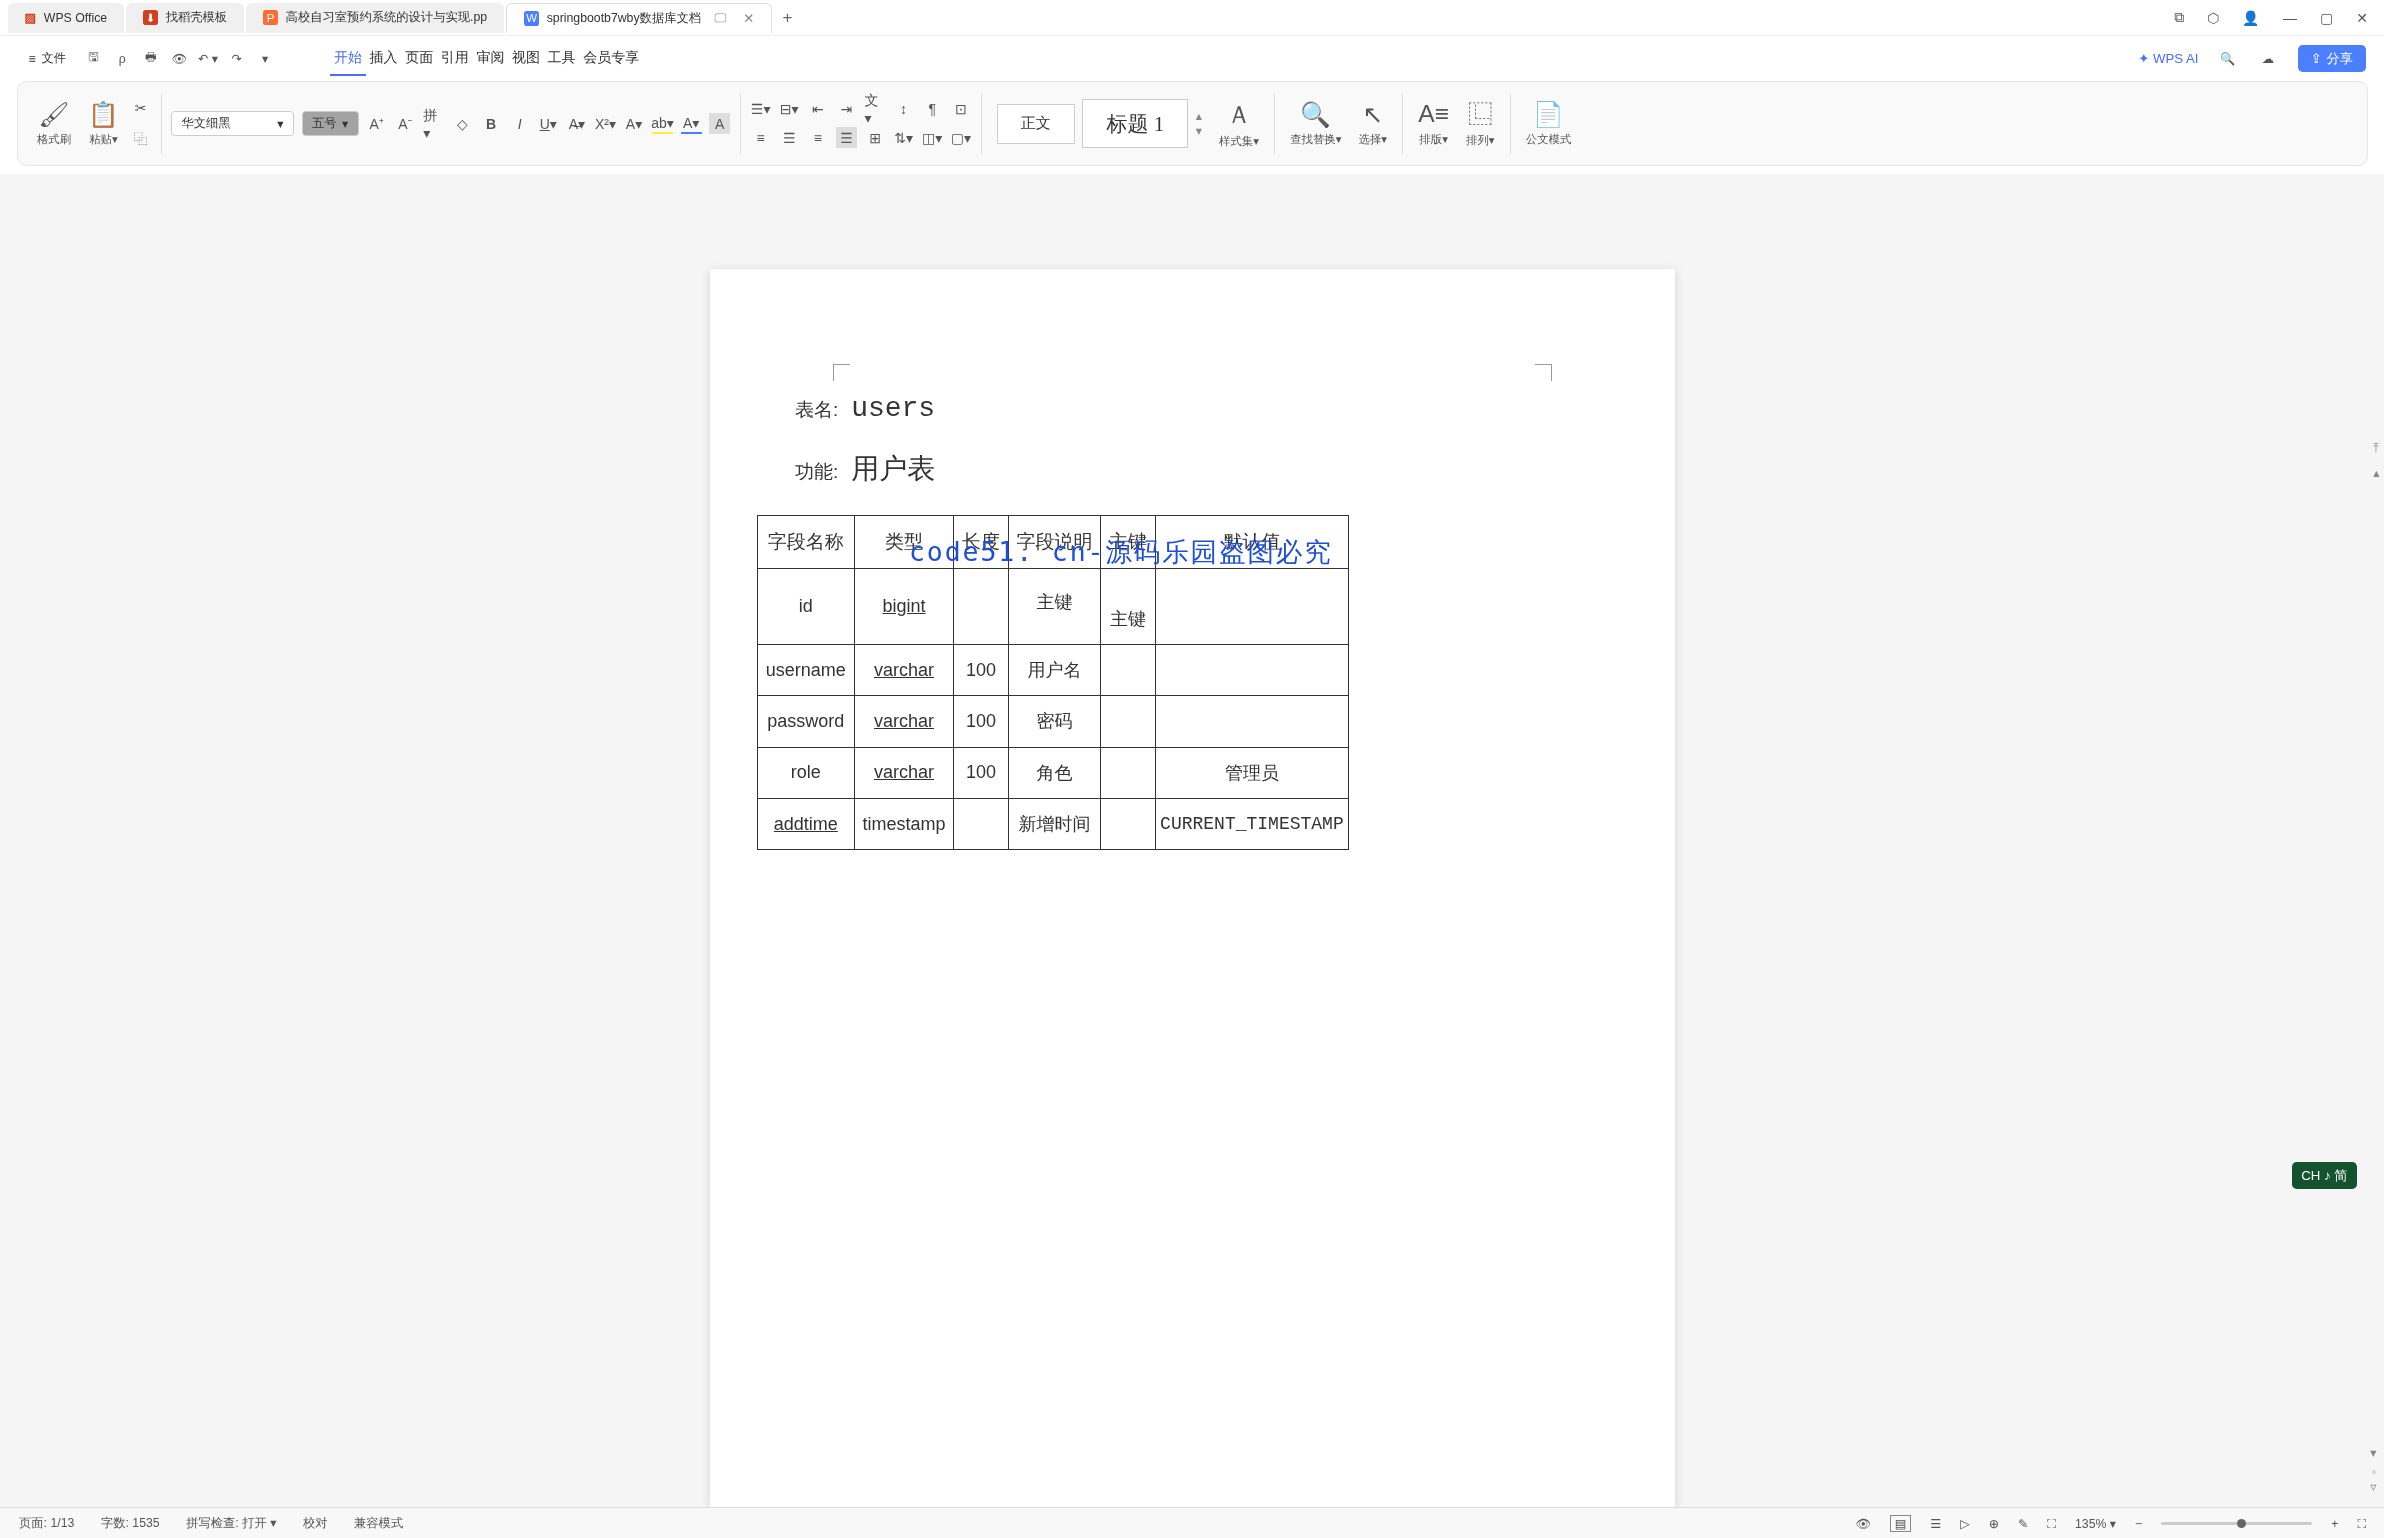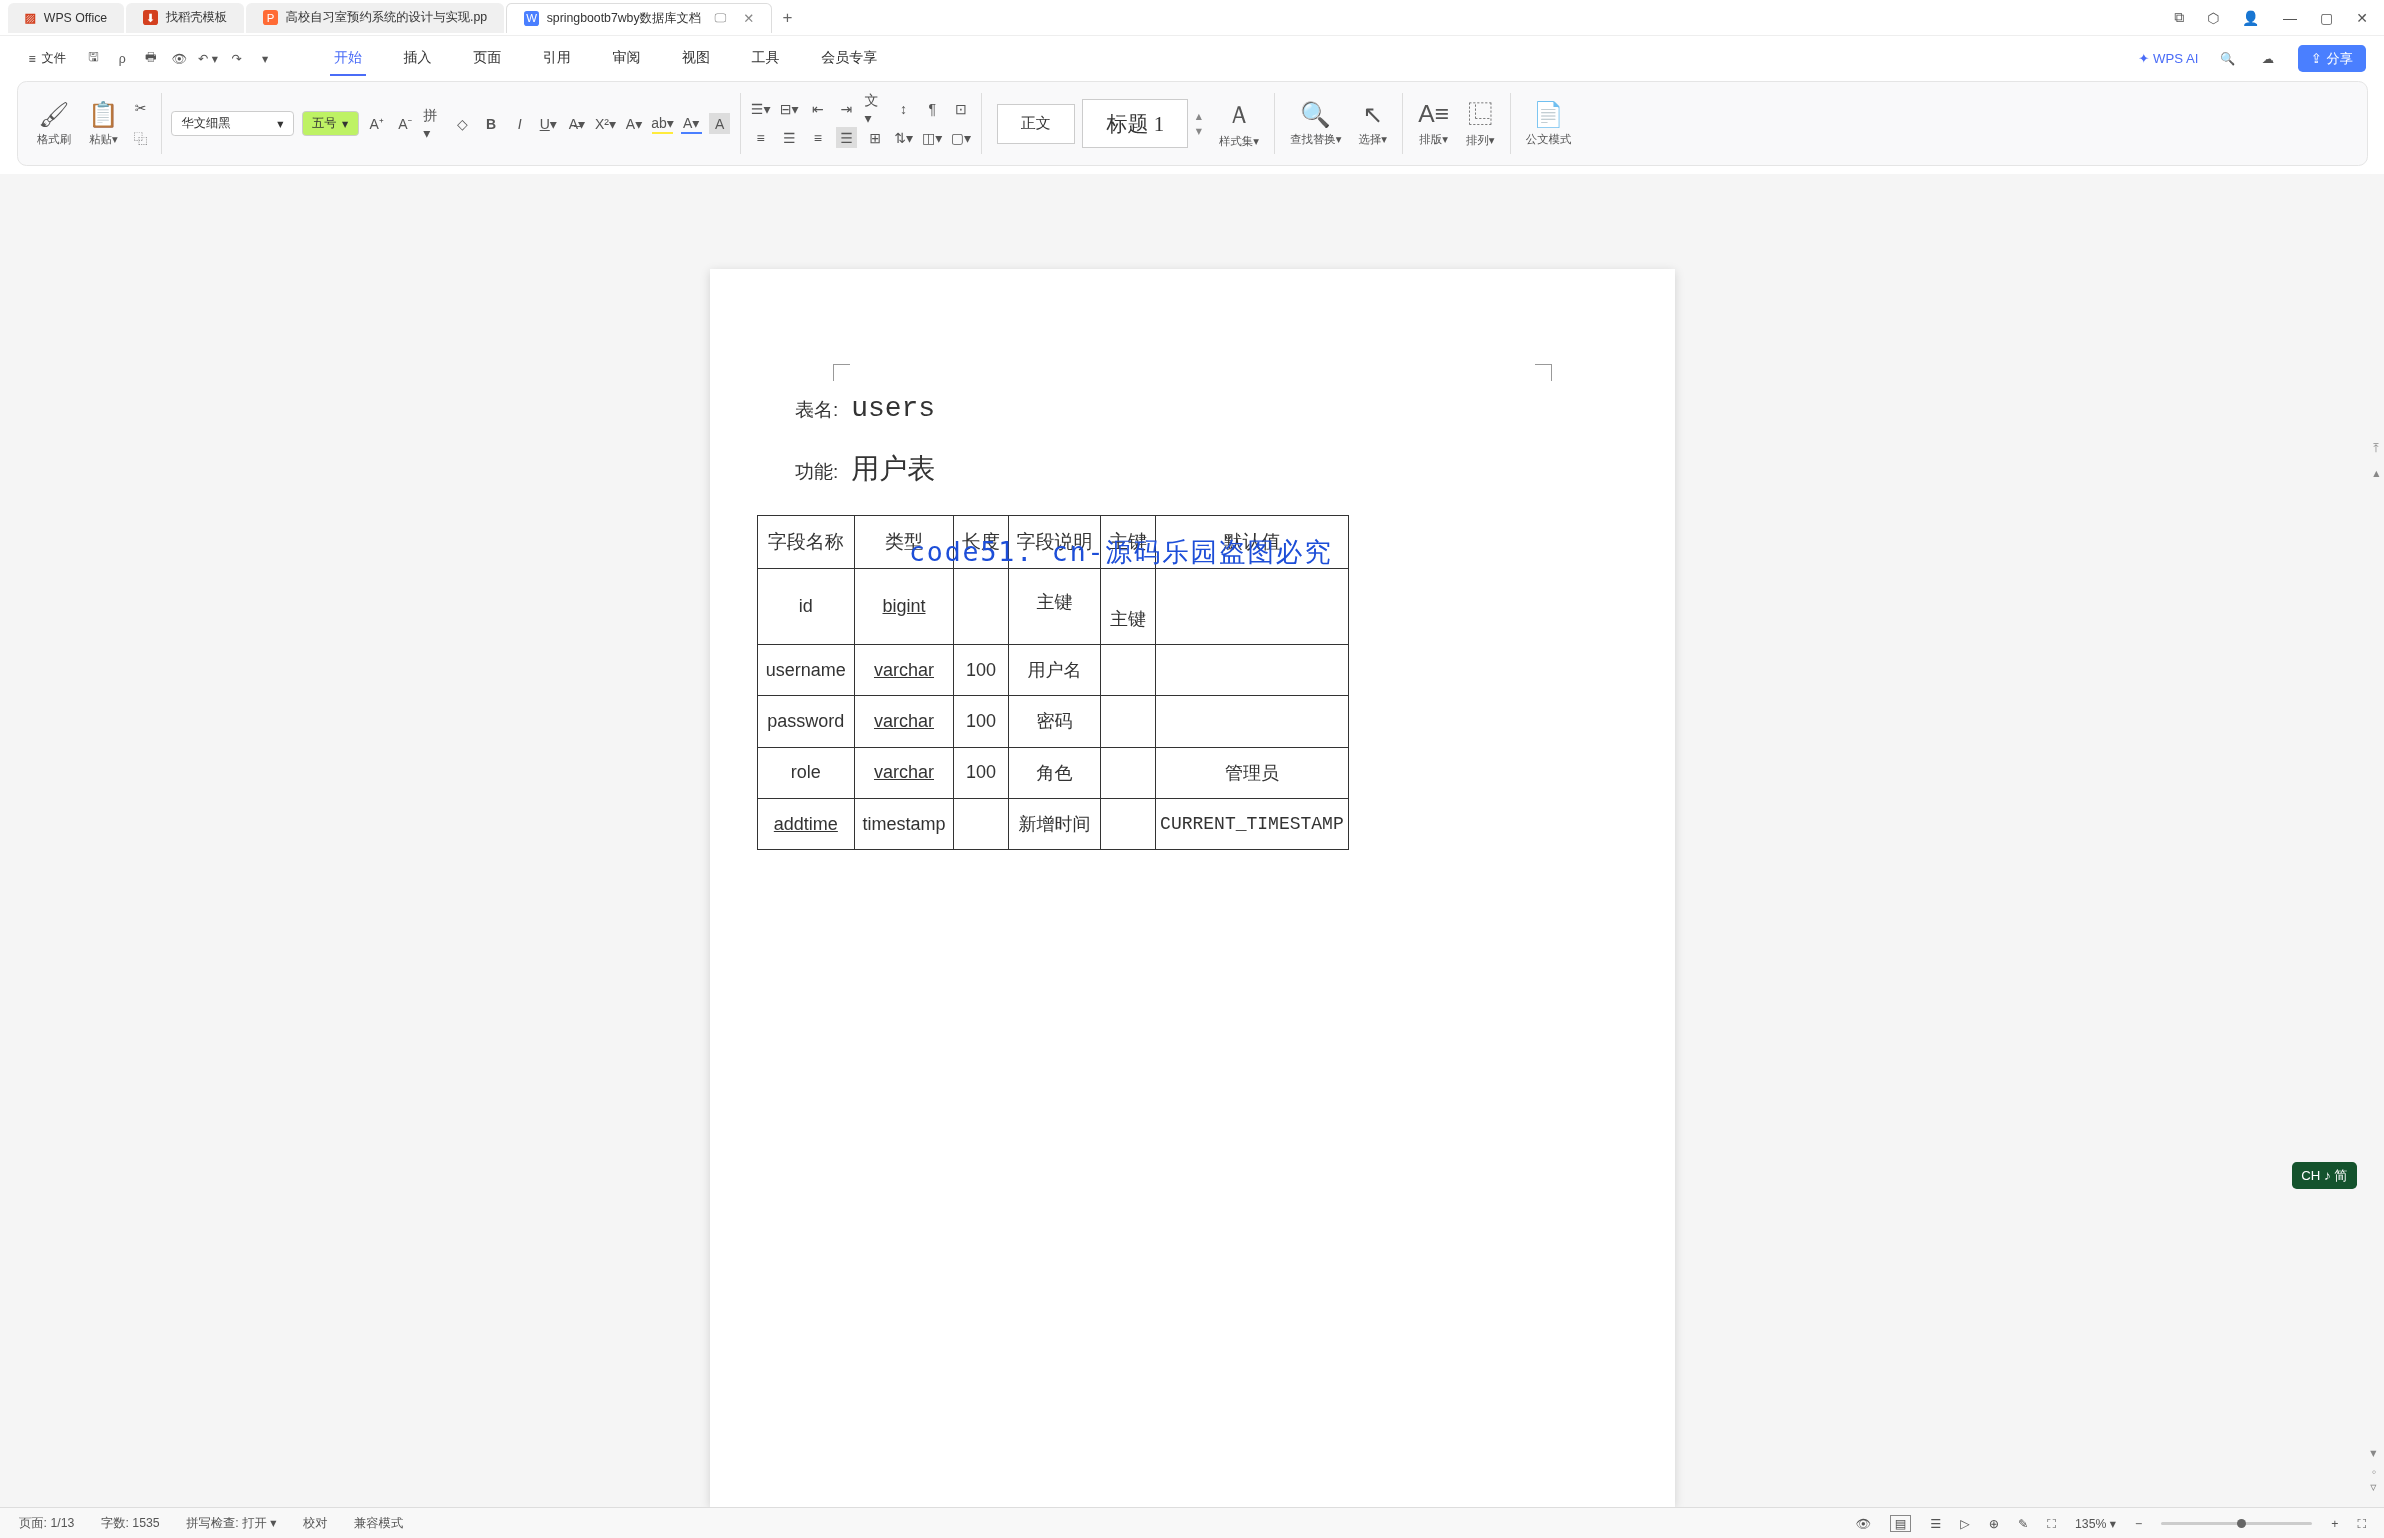--- a/index.html
+++ b/index.html
@@ -9,35 +9,35 @@
 .tab.inactive{background:#f0f0f0}
 .tab.active{background:#fff;border:0.9px solid #ddd;border-bottom:none}
 .tab-icon{width:15px;height:15px;display:inline-flex;align-items:center;justify-content:center;font-size:11.4px;color:#fff;border-radius:2.8px}
 .wps-logo{color:#d4401f;font-weight:bold;font-size:12.3px}
 .new-tab{width:26.5px;height:26.5px;display:flex;align-items:center;justify-content:center;color:#666;cursor:pointer;font-size:17px}
 .titlebar-right{margin-left:auto;display:flex;gap:23px;align-items:center;padding-right:9.5px}
 .titlebar-right span{cursor:pointer;color:#555;font-size:14px}
 .menubar{height:45px;display:flex;align-items:center;padding:0 19px;gap:7.6px}
 .file-btn{display:flex;align-items:center;gap:5.7px;padding:3.8px 9.5px;cursor:pointer}
 .qat-icon{width:21px;height:21px;display:flex;align-items:center;justify-content:center;color:#555;cursor:pointer}
-.menu-tabs{display:flex;gap:34px;margin-left:47px}
+.menu-tabs{display:flex;margin-left:47px}
 .menu-tab{padding:7.6px 3.8px;cursor:pointer;font-size:14px;color:#333}
 .menu-tab.active{color:#4a6cf7;border-bottom:2.8px solid #4a6cf7;font-weight:500}
 .menubar-right{margin-left:auto;display:flex;gap:19px;align-items:center}
 .wps-ai{color:#4a6cf7;font-size:13.2px;display:flex;align-items:center;gap:3.8px}
 .share-btn{background:#4a7fff;color:#fff;padding:4.7px 13.2px;border-radius:4.7px;font-size:13.2px;cursor:pointer;display:flex;align-items:center;gap:4.7px}
 .ribbon{margin:0 17px 5.7px 17px;background:#f9f9fa;border:0.9px solid #e5e5e5;border-radius:9.5px;height:85px;display:flex;align-items:center;padding:5.7px 13.2px;gap:5.7px}
 .ribbon-group{display:flex;flex-direction:column;align-items:center;gap:3.8px;padding:0 5.7px}
 .ribbon-group-h{display:flex;align-items:center;gap:7.6px;padding:0 5.7px}
 .ribbon-sep{width:0.9px;height:61px;background:#ddd;margin:0 3.8px}
 .rb-big-icon{font-size:24.6px;color:#555}
 .rb-label{font-size:11.4px;color:#555}
 .rb-icon{width:21px;height:21px;display:flex;align-items:center;justify-content:center;color:#555;cursor:pointer;font-size:14px}
 .font-select{border:0.9px solid #ccc;background:#fff;padding:2.8px 9.5px;border-radius:3.8px;font-size:12.3px;min-width:123px;display:flex;align-items:center;justify-content:space-between}
-.size-select{border:0.9px solid #ccc;background:#bef264;padding:2.8px 9.5px;border-radius:3.8px;font-size:12.3px;min-width:57px;display:flex;align-items:center;justify-content:space-between}
+.size-select{border:0.9px solid #ccc;background:#a3a3a3;padding:2.8px 9.5px;border-radius:3.8px;font-size:12.3px;min-width:57px;display:flex;align-items:center;justify-content:space-between}
 .fmt-row{display:flex;gap:7.6px;align-items:center}
 .style-box{border:0.9px solid #ccc;padding:9.5px 23px;font-size:15px;cursor:pointer;background:#fff}
 .style-box.h1{font-family:serif;font-size:21px}
 .canvas{position:absolute;top:174px;left:0;right:0;bottom:32px;background:#f5f5f5;overflow:hidden;display:flex;justify-content:center}
 .page{width:965px;background:#fff;margin-top:95px;box-shadow:0 1.9px 9.5px rgba(0,0,0,0.15);padding:114px 47px 76px 47px;position:relative}
 .page-marks{position:absolute;top:95px;left:0;right:0;height:28px}
 .pm{position:absolute;top:0;width:17px;height:17px;border:0.9px solid #999}
 .pm.left{left:123px;border-right:none;border-bottom:none}
 .pm.right{right:123px;border-left:none;border-bottom:none}
 .drag-handle{position:absolute;left:95px;top:137px;color:#888;cursor:move;font-size:13.2px}

